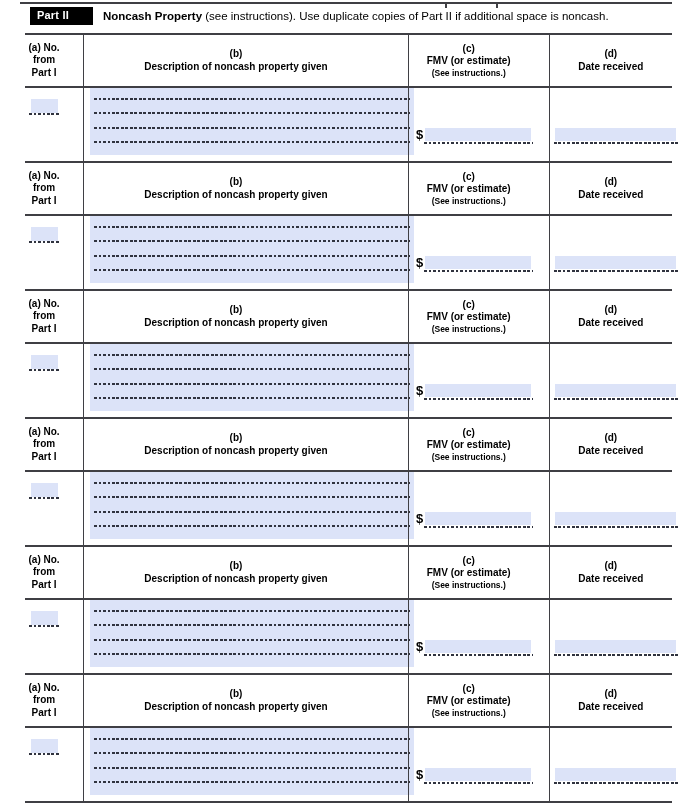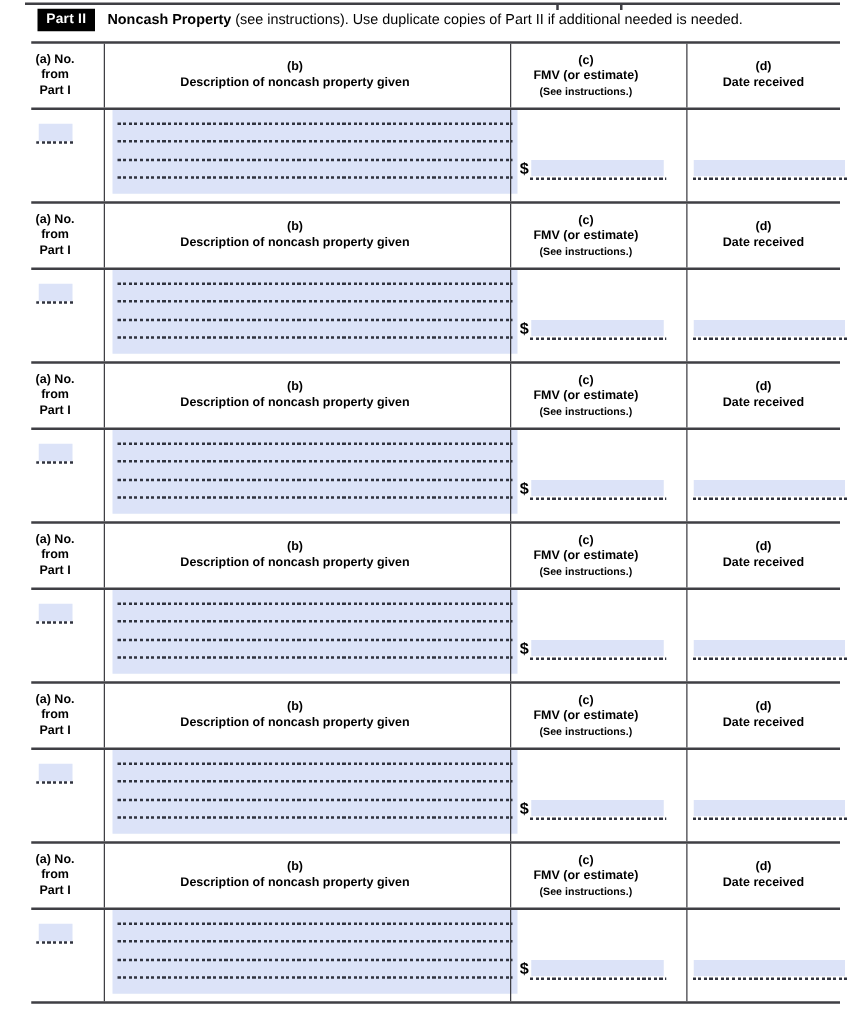--- a/index.html
+++ b/index.html
@@ -17,21 +17,21 @@
   
   .top-rule{position:absolute;top:2px;left:20px;width:652px;height:2px;background:var(--line);}
   .top-tick{position:absolute;top:4px;width:2px;height:4px;background:var(--line);}
   .tick-1{left:445px;}
   .tick-2{left:496px;}
 
   
   .part-band{position:absolute;top:6px;left:30px;right:11px;height:20px;display:flex;align-items:center;}
   .part-badge{
     background:#000;color:#fff;font-weight:bold;font-size:11px;
-    padding:2px 7px 3px 7px;letter-spacing:.2px;line-height:1.1;
+    padding:2px 24px 3px 7px;letter-spacing:.2px;line-height:1.1;
   }
   .part-title{margin-left:10px;font-size:11.5px;line-height:1.1;}
   .part-title b{font-weight:bold;}
 
   
   .tbl{position:absolute;top:33px;left:25px;width:647px;border-bottom:2.5px solid var(--line);}
   .row{display:flex;gap:20px;}
   .header-row{height:53px;border-top:2px solid var(--line);}
   .entry-row{height:75px;border-top:2px solid var(--line);}
   .cell{position:relative;height:100%;}
@@ -65,21 +65,21 @@
 </style>
 </head>
 <body>
 
 <div class="top-rule"></div>
 <div class="top-tick tick-1"></div>
 <div class="top-tick tick-2"></div>
 
 <div class="part-band">
   <span class="part-badge">Part II</span>
-  <span class="part-title"><b>Noncash Property</b><span> (see instructions). Use duplicate copies of Part II if additional needed is needed.</span></span>
+  <span class="part-title"><b>Noncash Property</b><span> (see instructions). Use duplicate copies of Part II if additional space is noncash.</span></span>
 </div>
 
 <div class="tbl" id="table-host">
   <div class="sect">
     <div class="row header-row">
       <div class="cell col-a hdr">
         <span>(a) No.</span>
         <span>from</span>
         <span>Part I</span>
       </div>

